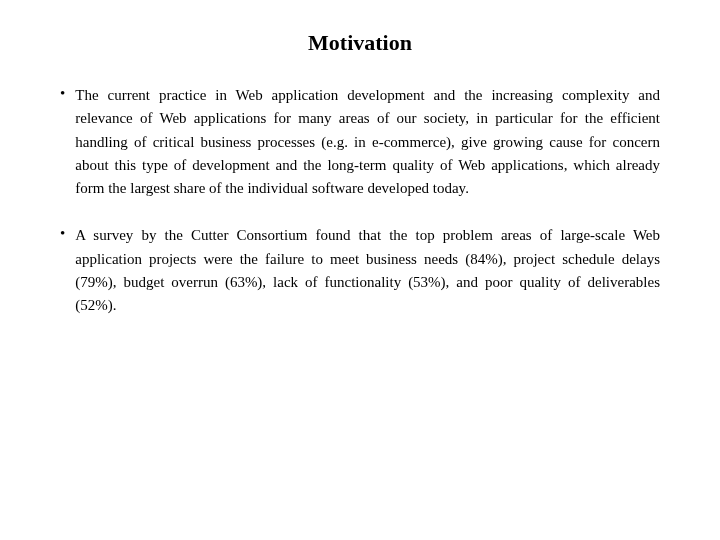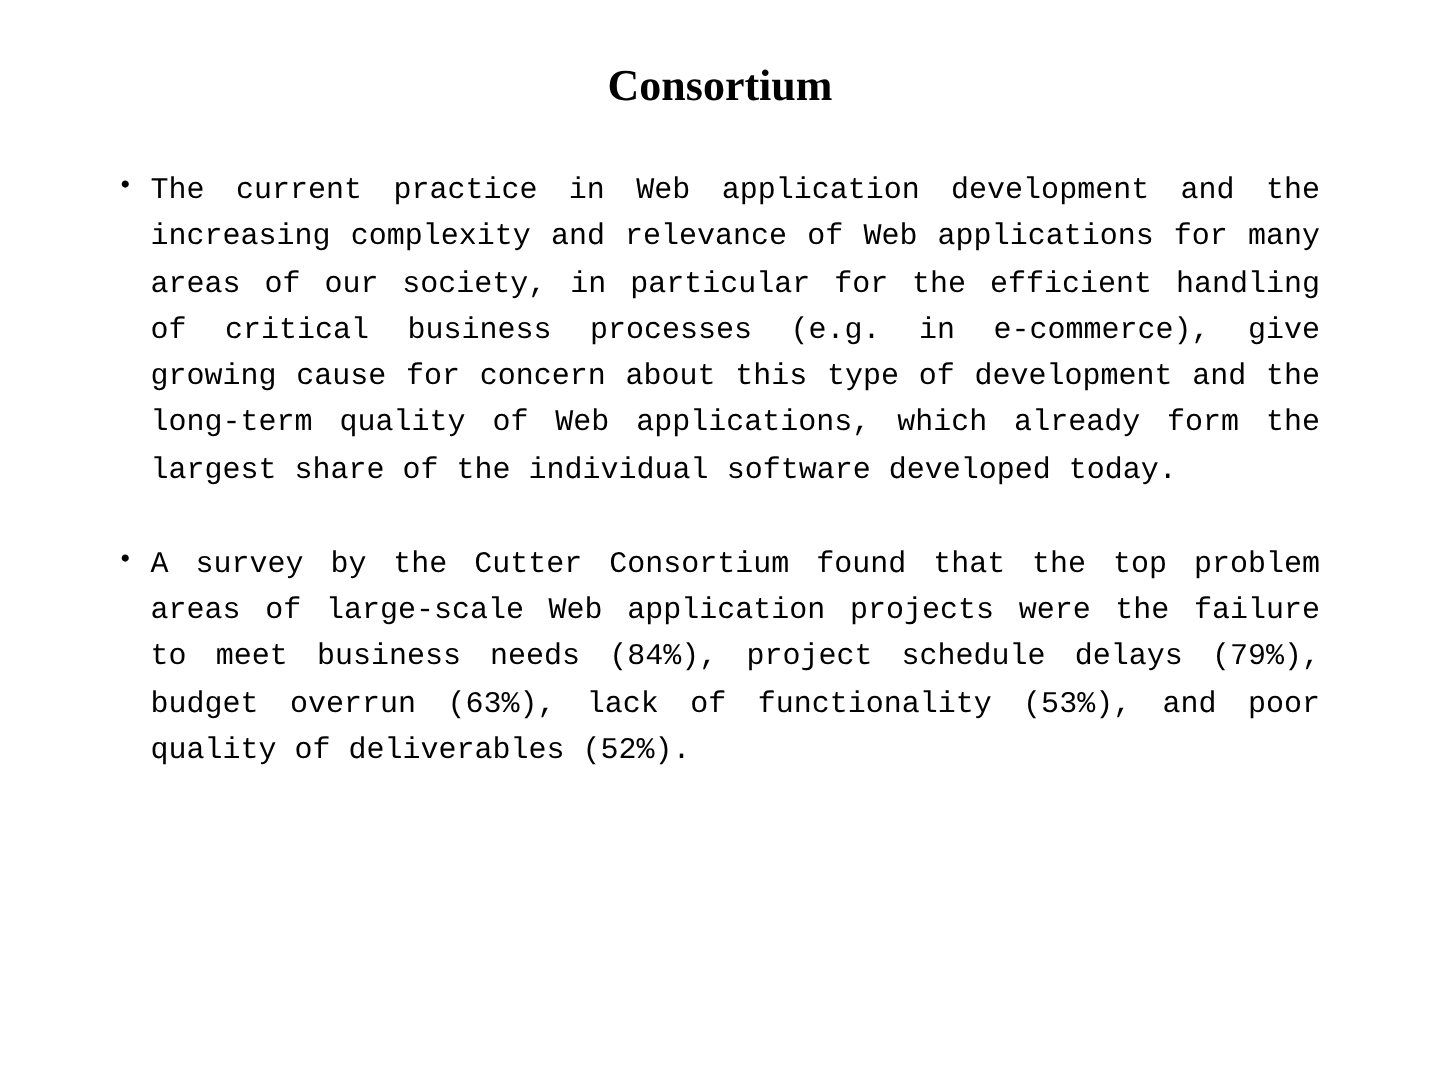--- a/index.html
+++ b/index.html
@@ -50,28 +50,28 @@
       font-size: 15px;
       margin-right: 10px;
       margin-top: 1px;
       flex-shrink: 0;
     }
 
     .bullet-text {
       font-size: 15px;
       line-height: 1.55;
       text-align: justify;
-      font-family: Liberation Mono, monospace;
+      font-family: Liberation Serif, serif;
     }
   </style>
 </head>
 <body>
 
 <div class="page">
-  <div class="title">Consortium</div>
+  <div class="title">Motivation</div>
   <div class="content">
     <div class="bullet-item">
       <span class="bullet">•</span>
       <span class="bullet-text">The current practice in Web application development and the increasing complexity and relevance of Web applications for many areas of our society, in particular for the efficient handling of critical business processes (e.g. in e-commerce), give growing cause for concern about this type of development and the long-term quality of Web applications, which already form the largest share of the individual software developed today.</span>
     </div>
     <div class="bullet-item">
       <span class="bullet">•</span>
       <span class="bullet-text">A survey by the Cutter Consortium found that the top problem areas of large-scale Web application projects were the failure to meet business needs (84%), project schedule delays (79%), budget overrun (63%), lack of functionality (53%), and poor quality of deliverables (52%).</span>
     </div>
   </div>

